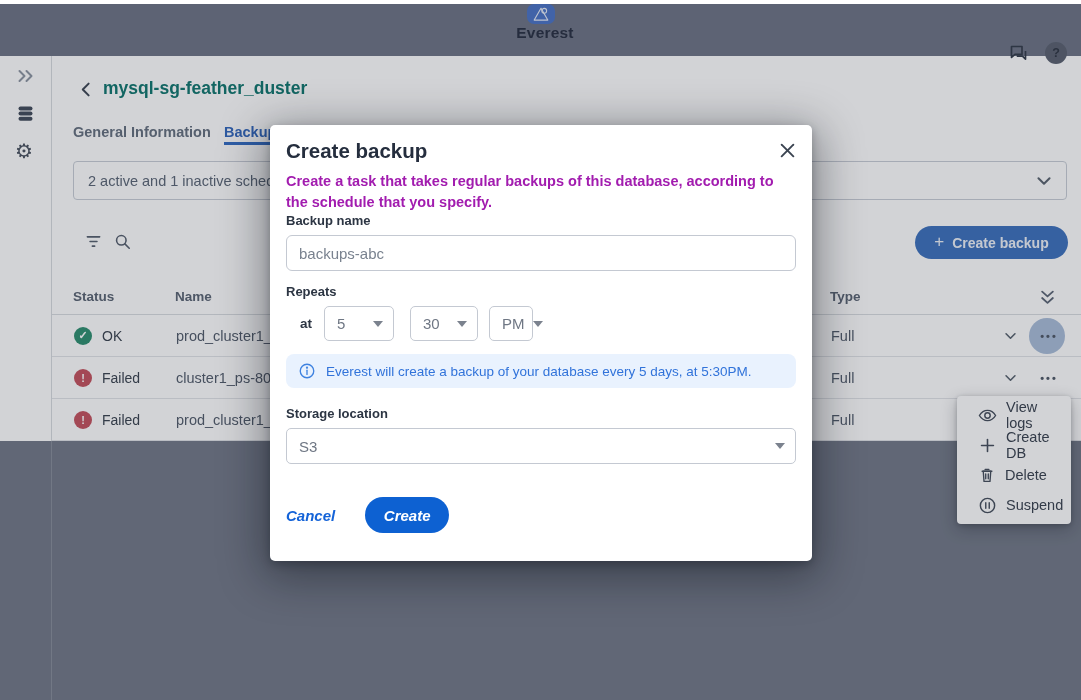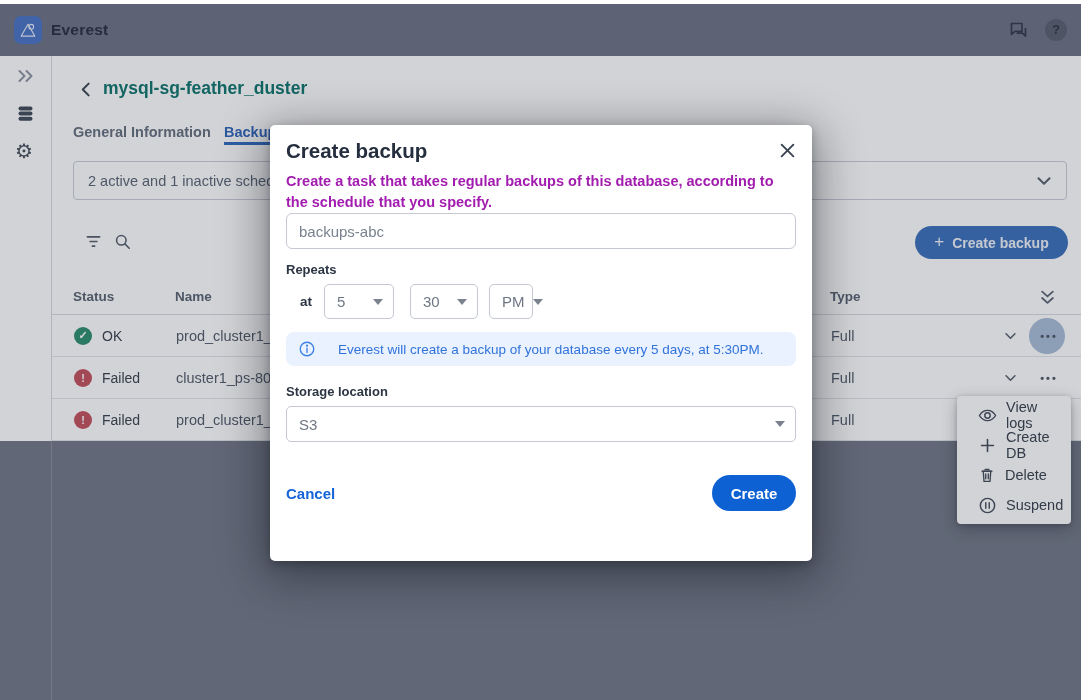--- a/index.html
+++ b/index.html
@@ -2,21 +2,21 @@
 <html><head>
 <meta charset="utf-8">
 <style>
   html,body{margin:0;padding:0;background:#fff;}
   .vp{position:relative;width:1081px;height:700px;overflow:hidden;background:#fff;
       font-family:"Liberation Sans",sans-serif;-webkit-font-smoothing:antialiased;}
   
   .topstrip{position:absolute;left:0;top:0;right:0;height:4px;background:#fff;z-index:6;}
   
   .appbar{position:absolute;left:0;top:4px;right:0;height:52px;background:#6d7485;
-          display:flex;align-items:center;padding:0 14px;box-sizing:border-box;z-index:1;}
+          display:flex;align-items:center;padding:0 14px;box-sizing:border-box;z-index:1;flex-direction:column;}
   .logo{width:28px;height:28px;border-radius:7px;background:#4a73c6;display:flex;align-items:center;justify-content:center;}
   .brand{margin-left:9px;font-size:15.5px;font-weight:700;color:#272f41;letter-spacing:.2px;}
   .appbar-right{margin-left:auto;display:flex;align-items:center;gap:16px;}
   .chat-ic{color:#333b49;display:flex;}
   .help-ic{width:22px;height:22px;border-radius:50%;background:#5a6170;color:#2e3542;
            display:flex;align-items:center;justify-content:center;font-size:12.5px;font-weight:700;}
   
   .canvas{position:absolute;left:0;top:56px;right:0;bottom:0;background:#727987;z-index:0;}
   .content{position:absolute;left:0;top:56px;width:1081px;height:385px;background:#fff;z-index:0;}
   .sb-div-light{position:absolute;left:51px;top:56px;width:1px;height:385px;background:#d8dbdf;z-index:1;}
@@ -91,26 +91,26 @@
            outline:none;margin-bottom:13px;background:#fff;}
   .rep-row{display:flex;align-items:center;margin-bottom:13px;}
   .msel{height:35px;border:1px solid #c4c9d2;border-radius:5px;display:flex;align-items:center;
         justify-content:space-between;box-sizing:border-box;padding:0 10px 0 12px;background:#fff;}
   .msel .v{font-size:15px;color:#6f7784;}
   .caret{width:0;height:0;border-left:5px solid transparent;border-right:5px solid transparent;
          border-top:6px solid #7b828e;margin-left:8px;}
   .w-rec{width:100px;} .w-h{width:70px;} .w-m{width:68px;} .w-ap{width:44px;}
   .at-lb{font-size:13.5px;font-weight:700;color:#2c3543;margin:0 12px 0 14px;}
   .gap10{margin-right:16px;} .gap10b{margin-right:11px;}
-  .alert{background:#e9f2fe;border-radius:8px;display:flex;align-items:center;gap:22px;
+  .alert{background:#e9f2fe;border-radius:8px;display:flex;align-items:center;gap:10px;
          padding:8px 12px;margin-bottom:18px;}
   .alert .a-ic{color:#3e82e0;display:flex;flex:none;}
   .alert .a-tx{font-size:13.5px;font-weight:500;color:#3173da;}
   .m-sel-full{width:100%;margin-bottom:33px;height:36px;}
-  .m-foot{display:flex;align-items:center;justify-content:space-between;gap:30px;}
+  .m-foot{display:flex;align-items:center;justify-content:flex-start;gap:30px;font-style:italic;}
   .btn-cancel{font-size:15px;font-weight:700;color:#1463d8;}
   .btn-create{min-width:84px;height:36px;border-radius:20px;background:#0d61d2;color:#fff;
               display:flex;align-items:center;justify-content:center;font-size:15px;font-weight:700;
               padding:0 18px;box-sizing:border-box;}
   svg{display:block;}
 </style>
 </head>
 <body>
 
 <div class="vp">
@@ -310,20 +310,21 @@
       <div class="m-title">Create backup</div>
       <div class="m-close">
         <svg width="17" height="17" viewBox="0 0 16 16" fill="none" stroke="currentColor" stroke-width="1.8" stroke-linecap="round">
           <line x1="2.5" y1="2.5" x2="13.5" y2="13.5"></line>
             <line x1="13.5" y1="2.5" x2="2.5" y2="13.5"></line>
         </svg>
       </div>
     </div>
     <div class="m-desc">Create a task that takes regular backups of this database, according to the schedule that you specify.</div>
 
+    <div class="m-label">Backup name</div>
     <input class="m-input" type="text" value="backups-abc" style="">
 
     <div class="m-label">Repeats</div>
     <div class="rep-row">
       <span class="at-lb">at</span>
       <div class="msel w-h gap10">
         <span class="v">5</span>
         <span class="caret"></span>
       </div>
       <div class="msel w-m gap10b">

